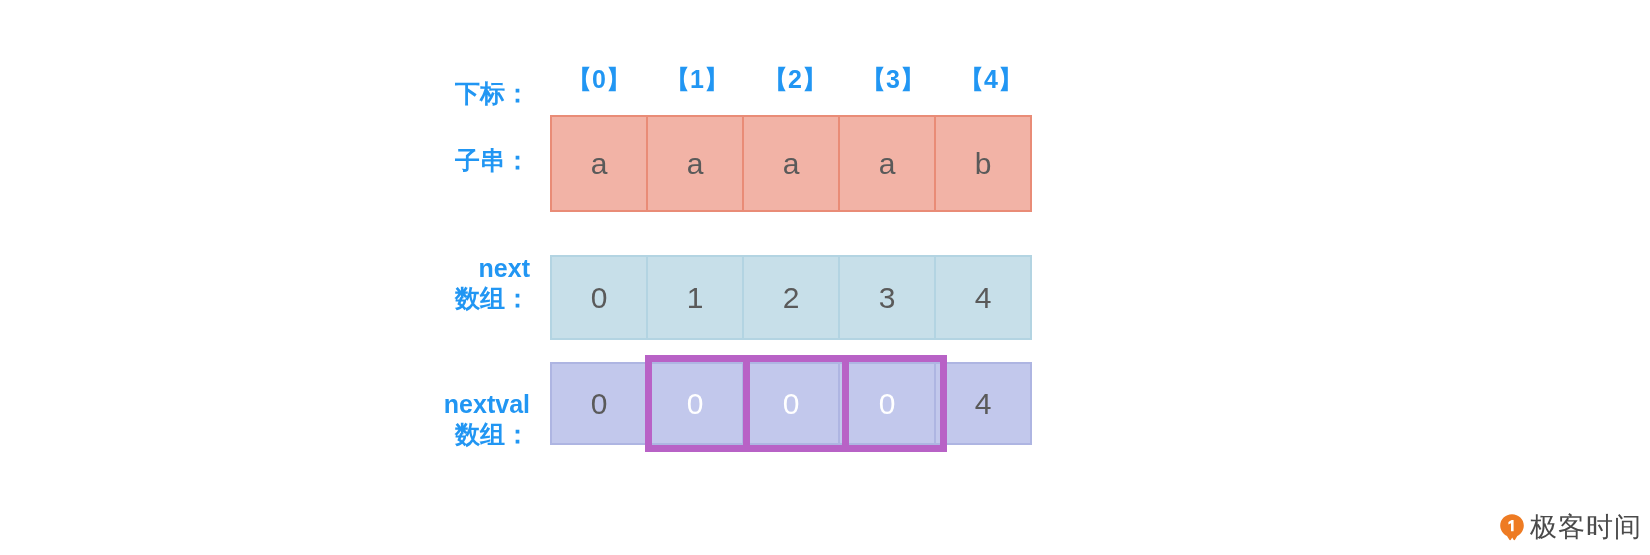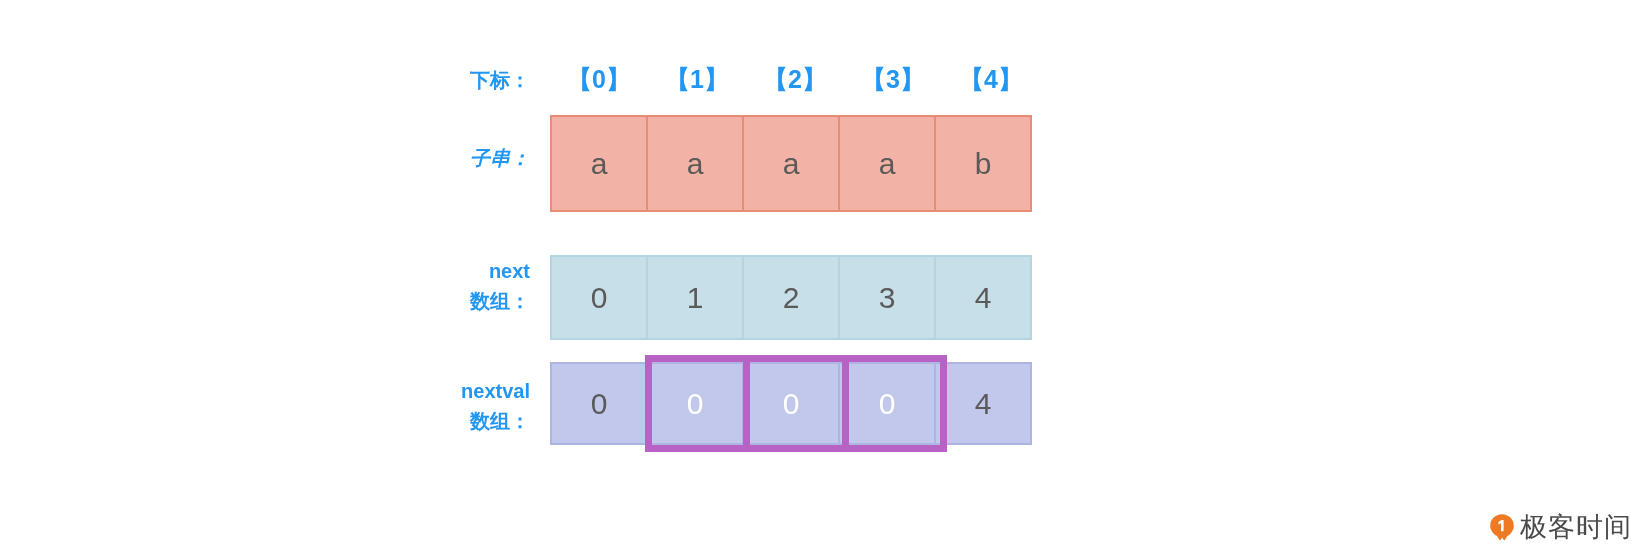--- a/index.html
+++ b/index.html
@@ -15,30 +15,31 @@
     width: 1650px;
     height: 555px;
     background: #ffffff;
   }
 
   
   .row-label {
     position: absolute;
     color: #2196f3;
     font-weight: bold;
-    font-size: 20px;
+    font-size: 25px;
     line-height: 30px;
     text-align: right;
     width: 180px;
     left: 350px;
     white-space: pre-line;
+    margin-top: 13px;
   }
   .row-label.label-index   { top: 65px; }
-  .row-label.label-substr  { top: 143px; font-style: italic; }
-  .row-label.label-next    { top: 256px; }
+  .row-label.label-substr  { top: 132px; }
+  .row-label.label-next    { top: 240px; }
   .row-label.label-nextval { top: 376px; }
 
   
   .index-header {
     position: absolute;
     left: 550px;
     top: 63px;
     width: 490px;
     display: flex;
   }
@@ -115,21 +116,21 @@
     height: 97px;
     background: #b862c6;
     pointer-events: none;
   }
   .hd-1 { left: 743px; }
   .hd-2 { left: 842px; }
 
   
   .watermark {
     position: absolute;
-    right: 18px;
+    right: 8px;
     bottom: 10px;
     display: flex;
     align-items: center;
     gap: 4px;
   }
   .wm-logo {
     width: 28px;
     height: 28px;
     position: relative;
   }

